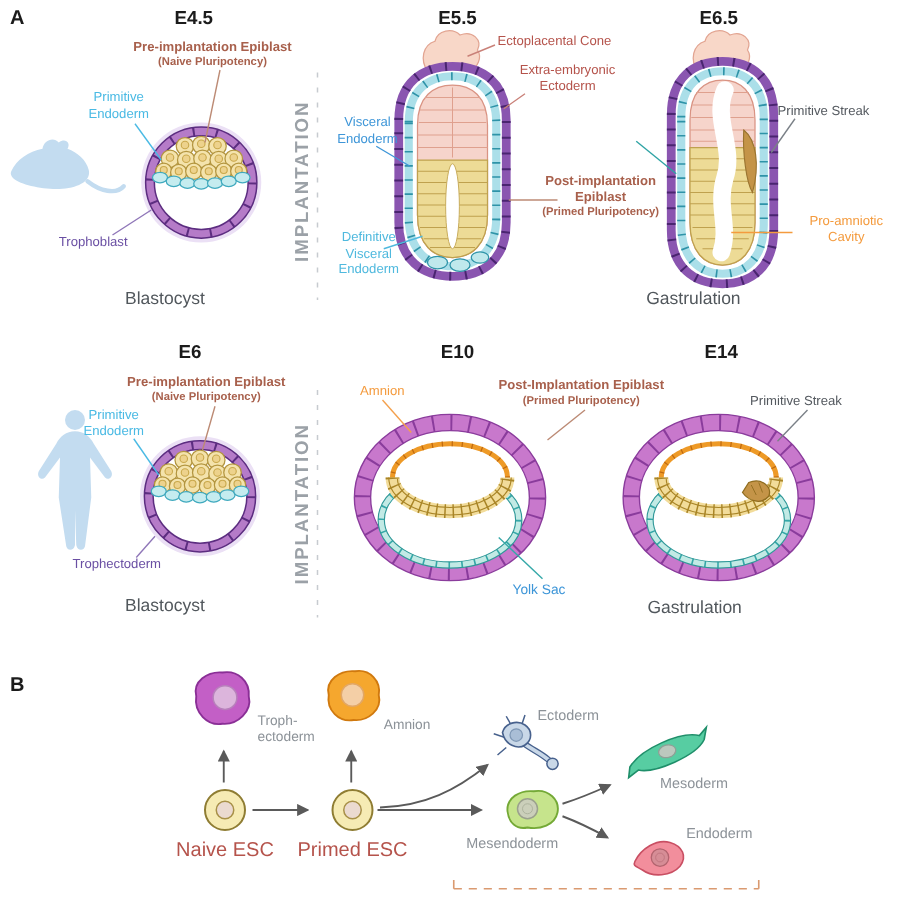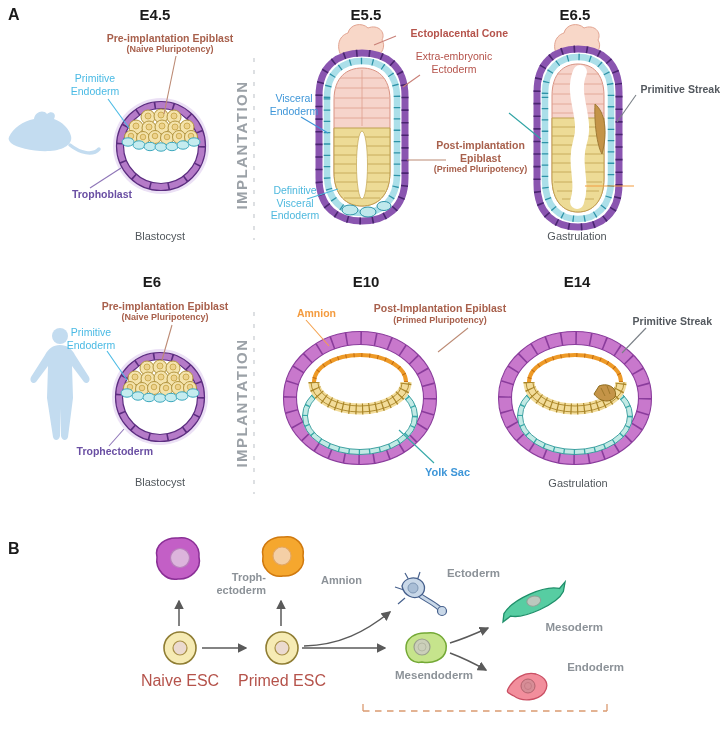--- a/index.html
+++ b/index.html
@@ -1,23 +1,23 @@
 <!DOCTYPE html>
 <html style="--c-brown_label: #A8604C; --c-brick_label: #B5534B; --c-cyan_label: #4ABAE4; --c-blue_label: #3E96D8; --c-lightblue_label: #4FB9DE; --c-teal_label: #2EA3A4; --c-purple_label: #6A4FA3; --c-orange_label: #F49B3E; --c-gray_label: #8C9298; --c-streak_label: #54595F; --c-dark_caption: #51575C; --c-implantation_gray: #9BA1A7; --c-germ_label: #C97F55; --c-silhouette_blue: #C3DCF0; --c-trophoblast_cell: #C878CC; --c-epiblast_cell: #F2DC9A; --c-endoderm_cell: #BFE9E4; --c-exe_ectoderm_cell: #F6D4CB; --c-amnion_cell: #EE9A27;"><head>
 <meta charset="utf-8">
 <style>
   html,body{margin:0;padding:0;background:#fff;}
   #fig{position:relative;width:720px;height:738px;background:#fff;overflow:hidden;
        font-family:"Liberation Sans",sans-serif;}
   #art{position:absolute;left:0;top:0;z-index:1;}
   .panel-letter{position:absolute;z-index:2;font-weight:bold;font-size:16px;color:#1b1b1b;}
   .stage-title{position:absolute;z-index:2;font-weight:bold;font-size:15px;color:#1b1b1b;text-align:center;}
-  .caption{position:absolute;z-index:2;font-size:11px;color:var(--c-dark_caption);text-align:center;}
+  .caption{position:absolute;z-index:2;font-size:14px;color:var(--c-dark_caption);text-align:left;}
   .lbl{position:absolute;z-index:2;text-align:center;line-height:1.2;}
-  .lft{text-align:right;font-weight:bold;}
+  .lft{text-align:left;}
   .s9{font-size:9px;}.s10{font-size:10.5px;}.s11{font-size:11px;}.s115{font-size:11.5px;}.s12{font-size:16px;}
   .c-brown{color:var(--c-brown_label);font-weight:bold;}
   .c-brick{color:var(--c-brick_label);}
   .c-cyan{color:var(--c-cyan_label);}
   .c-blue{color:var(--c-blue_label);}
   .c-lblue{color:var(--c-lightblue_label);}
   .c-teal{color:var(--c-teal_label);}
   .c-purple{color:var(--c-purple_label);}
   .c-orange{color:var(--c-orange_label);}
   .c-gray{color:var(--c-gray_label);}
@@ -318,35 +318,39 @@
       <div>Endoderm</div>
   </div>
   <div class="lbl s10 c-brown" style="left:418px;top:139px;width:125px;">
     <div>Post-implantation</div>
       <div>Epiblast</div>
     <div class="s9">(Primed Pluripotency)</div>
   </div>
 
   <div class="stage-title" style="left:515px;top:6px;width:120px;">E6.5</div>
   <div class="lbl s10 c-streak lft" style="left:622px;top:83px;width:98px;">Primitive Streak</div>
+  <div class="lbl s10 c-orange" style="left:633px;top:171px;width:88px;">
+    <div>Pro-amniotic</div>
+      <div>Cavity</div>
+  </div>
   <div class="caption" style="left:517px;top:230px;width:120px;">Gastrulation</div>
 
   <div class="stage-title" style="left:92px;top:273px;width:120px;">E6</div>
   <div class="lbl s10 c-brown" style="left:90px;top:300px;width:150px;">Pre-implantation Epiblast</div>
   <div class="lbl s9 c-brown" style="left:90px;top:312px;width:150px;">(Naive Pluripotency)</div>
   <div class="lbl s10 c-cyan" style="left:55px;top:326px;width:72px;">
     <div>Primitive</div>
       <div>Endoderm</div>
   </div>
   <div class="lbl s10 c-purple lft" style="left:58px;top:445px;width:95px;">Trophectoderm</div>
   <div class="caption" style="left:100px;top:476px;width:120px;">Blastocyst</div>
 
   <div class="stage-title" style="left:306px;top:273px;width:120px;">E10</div>
   <div class="lbl s10 c-orange lft" style="left:288px;top:307px;width:48px;">Amnion</div>
-  <div class="lbl s10 c-brown" style="left:359px;top:302px;width:162px;">
+  <div class="lbl s10 c-brown" style="left:384px;top:302px;width:162px;">
     <div>Post-Implantation Epiblast</div>
     <div class="s9">(Primed Pluripotency)</div>
   </div>
   <div class="lbl s11 c-blue lft" style="left:410px;top:466px;width:60px;">Yolk Sac</div>
 
   <div class="stage-title" style="left:517px;top:273px;width:120px;">E14</div>
   <div class="lbl s10 c-streak lft" style="left:600px;top:315px;width:112px;">Primitive Streak</div>
   <div class="caption" style="left:518px;top:477px;width:120px;">Gastrulation</div>
 
   <div class="lbl s11 c-gray lft" style="left:206px;top:571px;width:60px;">

